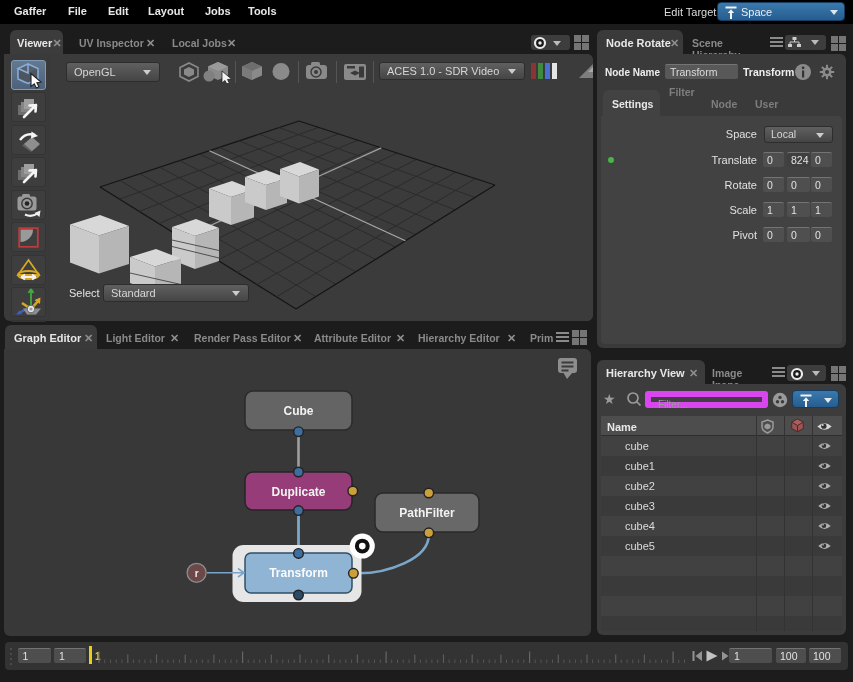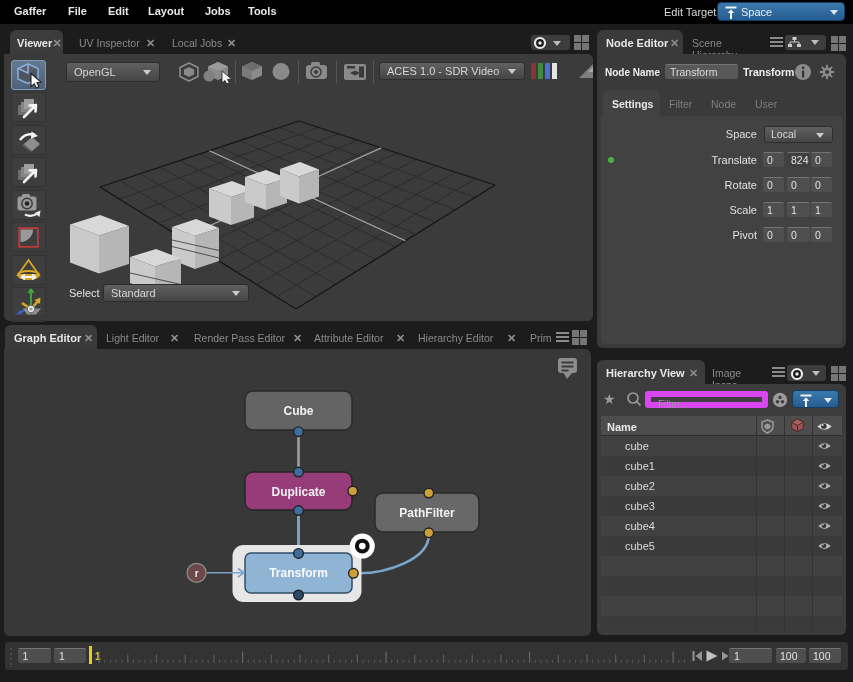--- a/index.html
+++ b/index.html
@@ -1,17 +1,17 @@
 <!DOCTYPE html>
 <html><head><meta charset="utf-8"><style>
 *{margin:0;padding:0;box-sizing:content-box}
 body{width:853px;height:682px;background:#1c1c1c;font-family:"Liberation Sans",sans-serif;overflow:hidden}
 .abs{position:absolute}
 .tab{position:absolute;font-size:11px;font-weight:bold;color:#e8e8e8}
-.dimtab{position:absolute;font-size:10.5px;font-weight:normal;color:#8a8a8a}
+.dimtab{position:absolute;font-size:10.5px;font-weight:bold;color:#8a8a8a}
 .x{color:#8e8e8e;font-weight:bold;font-size:11px}
 </style></head><body>
 <div style="position:relative;width:717px;height:682px">
 
 <div class="abs" style="left:0;top:0;width:853px;height:24px;background:#000"></div>
 <div class="abs" style="left:14px;top:5px;font-size:11px;font-weight:bold;color:#e8e8e8">Gaffer</div>
 <div class="abs" style="left:68px;top:5px;font-size:11px;font-weight:bold;color:#e8e8e8">File</div>
 <div class="abs" style="left:108px;top:5px;font-size:11px;font-weight:bold;color:#e8e8e8">Edit</div>
 <div class="abs" style="left:148px;top:5px;font-size:11px;font-weight:bold;color:#e8e8e8">Layout</div>
 <div class="abs" style="left:205px;top:5px;font-size:11px;font-weight:bold;color:#e8e8e8">Jobs</div>
@@ -188,21 +188,21 @@
       <rect x="14" y="1" width="5" height="16" fill="#4a6fd4"></rect>
       <rect x="21" y="1" width="5" height="16" fill="#e4e4e4"></rect>
     </svg>
 <svg class="abs" style="left:579px;top:63px" width="15" height="16" viewBox="0 0 15 16">
       <polygon points="0,15 14,15 14,1" fill="#7e7e7e"></polygon>
       <polygon points="9,9 14,9 14,4" fill="#a8a8a8"></polygon>
     </svg>
 <div class="abs" style="left:69px;top:287px;font-size:11px;color:#e4e4e4">Select</div>
 <div style="position:absolute;left:103px;top:284px;width:146px;height:18px;background:linear-gradient(#606060,#454545);border:1px solid #2d2d2d;border-radius:3px;box-sizing:border-box;color:#d6d6d6;font-size:11px;line-height:16px;padding-left:7px">Standard<div style="position:absolute;right:8px;top:6.0px;width:0;height:0;border-left:4.5px solid transparent;border-right:4.5px solid transparent;border-top:5.5px solid #ccc"></div></div>
 <div class="abs" style="left:597px;top:30px;width:86px;height:24px;background:#3a3a3a;border-radius:6px 6px 0 0"></div>
-<div class="tab" style="left:606px;top:37px">Node Editor</div>
+<div class="tab" style="left:606px;top:37px">Node Rotate</div>
 <div class="abs x" style="left:670px;top:37px">✕</div>
 <div class="dimtab" style="left:692px;top:37px">Scene Hierarchy</div>
 <div style="position:absolute;left:770px;top:37px;width:13px;height:11px">
       <div style="position:absolute;top:0;width:13px;height:2px;background:#8a8a8a"></div>
       <div style="position:absolute;top:4px;width:13px;height:2px;background:#8a8a8a"></div>
       <div style="position:absolute;top:8px;width:13px;height:2px;background:#8a8a8a"></div>
     </div>
 <div class="abs" style="left:785px;top:35px;width:41px;height:15px;background:#3d3d3d;border-radius:3px">
       <svg style="position:absolute;left:3px;top:2px" width="13" height="11" viewBox="0 0 13 11">
         <rect x="4.5" y="0" width="4" height="3" fill="#ccc"></rect>
@@ -234,21 +234,21 @@
       <rect x="8" y="1.8" width="2" height="3.6" fill="#8b8b8b" transform="rotate(45 9 9)"></rect>
       <rect x="8" y="1.8" width="2" height="3.6" fill="#8b8b8b" transform="rotate(90 9 9)"></rect>
       <rect x="8" y="1.8" width="2" height="3.6" fill="#8b8b8b" transform="rotate(135 9 9)"></rect>
       <rect x="8" y="1.8" width="2" height="3.6" fill="#8b8b8b" transform="rotate(180 9 9)"></rect>
       <rect x="8" y="1.8" width="2" height="3.6" fill="#8b8b8b" transform="rotate(225 9 9)"></rect>
       <rect x="8" y="1.8" width="2" height="3.6" fill="#8b8b8b" transform="rotate(270 9 9)"></rect>
       <rect x="8" y="1.8" width="2" height="3.6" fill="#8b8b8b" transform="rotate(315 9 9)"></rect>
     </svg>
 <div class="abs" style="left:603px;top:90px;width:57px;height:26px;background:#424242;border-radius:6px 6px 0 0"></div>
 <div class="tab" style="left:612px;top:98px;font-size:10.5px">Settings</div>
-<div class="dimtab" style="left:669px;top:98px;color:#7e7e7e">Filter</div>
+<div class="dimtab" style="left:669px;top:86px;color:#7e7e7e">Filter</div>
 <div class="dimtab" style="left:711px;top:98px;color:#7e7e7e">Node</div>
 <div class="dimtab" style="left:755px;top:98px;color:#7e7e7e">User</div>
 <div class="abs" style="left:601px;top:116px;width:241px;height:228px;background:#424242;border-radius:0 4px 4px 4px"></div>
 <div class="abs" style="left:680px;top:128px;width:77px;text-align:right;font-size:11px;color:#e0e0e0">Space</div>
 <div style="position:absolute;left:764px;top:126px;width:69px;height:17px;background:linear-gradient(#606060,#454545);border:1px solid #2d2d2d;border-radius:3px;box-sizing:border-box;color:#d6d6d6;font-size:10.5px;line-height:15px;padding-left:6px">Local<div style="position:absolute;right:8px;top:5.5px;width:0;height:0;border-left:4.5px solid transparent;border-right:4.5px solid transparent;border-top:5.5px solid #ccc"></div></div>
 <div class="abs" style="left:608px;top:157px;width:6px;height:6px;border-radius:3px;background:#46b646"></div>
 <div class="abs" style="left:680px;top:154px;width:77px;text-align:right;font-size:11px;color:#e0e0e0">Translate</div>
 <div style="position:absolute;left:763px;top:152px;width:21px;height:15px;background:#4f4f4f;border-top:1px solid #747474;border-radius:2px;box-sizing:border-box;color:#e2e2e2;font-size:10.5px;line-height:14px;padding-left:4px">0</div>
 <div style="position:absolute;left:787px;top:152px;width:23px;height:15px;background:#3f3f3f;border-top:1px solid #747474;border-radius:2px;box-sizing:border-box;color:#e2e2e2;font-size:10.5px;line-height:14px;padding-left:4px">824</div>
 <div style="position:absolute;left:811px;top:152px;width:21px;height:15px;background:#4f4f4f;border-top:1px solid #747474;border-radius:2px;box-sizing:border-box;color:#e2e2e2;font-size:10.5px;line-height:14px;padding-left:4px">0</div>

